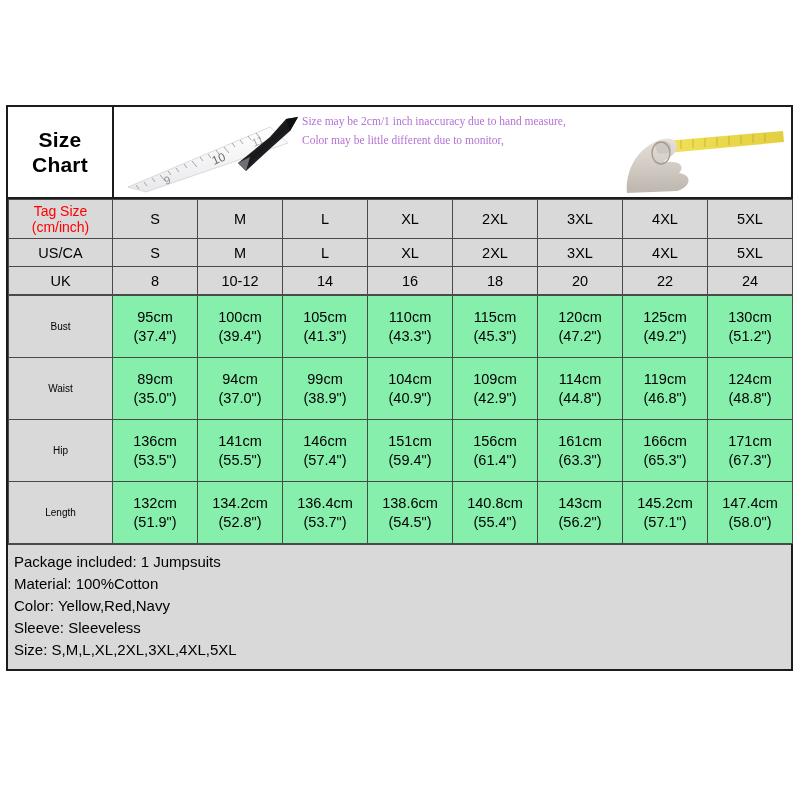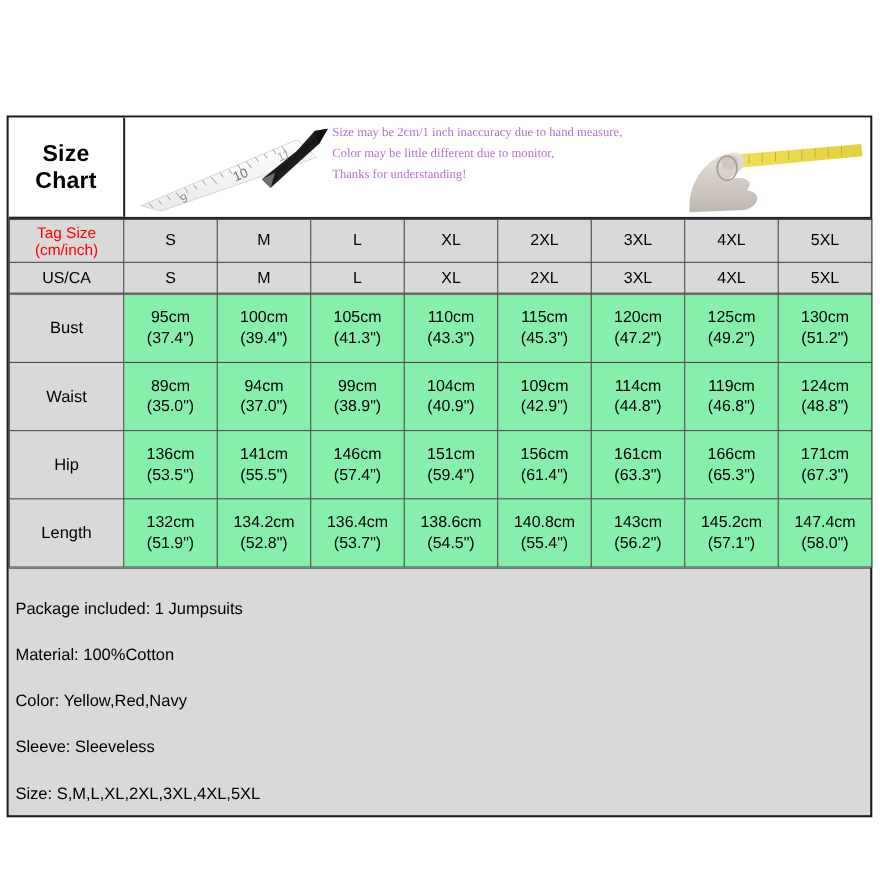--- a/index.html
+++ b/index.html
@@ -127,34 +127,33 @@
   .cell-meas .inch { display: block; }
 
   .row-tag td { height: 38px; }
   .row-tag .cell-label {
     color: #ff0000;
     line-height: 16px;
     font-size: 14px;
   }
   .row-std td { height: 27px; }
   .row-meas td { height: 61px; }
-  .row-meas .cell-label { font-size: 15px; }
+  .row-meas .cell-label { font-size: 10px; }
 
   
   .details {
     background: #d9d9d9;
     border-top: 1px solid #4a4a4a;
     padding: 6px 0 8px 6px;
   }
   .details .line {
     font-size: 15px;
     line-height: 22px;
     color: #000;
     white-space: nowrap;
-    margin-top: 20px;
   }
 </style>
 </head>
 <body>
 
 <div class="page">
 
   <div class="chart">
 
     <div class="banner">
@@ -204,21 +203,20 @@
 
             <polygon points="118,50 150,24 166,6 178,4 170,18 152,34 126,58" fill="url(#pencilBody)"></polygon>
             <polygon points="118,50 130,44 126,58" fill="#6f6f75"></polygon>
             <polygon points="166,6 178,4 170,18" fill="#101012"></polygon>
           </svg>
         </div>
 
         <div class="disclaimer">
           <p>Size may be 2cm/1 inch inaccuracy due to hand measure,</p>
           <p>Color may be little different due to monitor,</p>
-          <p>Thanks for understanding!</p>
         </div>
 
         <div class="art-tape">
           <svg width="168" height="86" viewBox="0 0 168 86">
             <defs>
               <linearGradient id="handG" x1="0" y1="0" x2="0" y2="1">
                 <stop offset="0" stop-color="#e7e1da"></stop>
                 <stop offset="1" stop-color="#bdb6ae"></stop>
               </linearGradient>
               <linearGradient id="tapeG" x1="0" y1="0" x2="1" y2="0">
@@ -281,20 +279,31 @@
           <td class="cell-size">S</td>
           <td class="cell-size">M</td>
           <td class="cell-size">L</td>
           <td class="cell-size">XL</td>
           <td class="cell-size">2XL</td>
           <td class="cell-size">3XL</td>
           <td class="cell-size">4XL</td>
           <td class="cell-size">5XL</td>
         </tr>
 
+        <tr class="row-std">
+          <td class="cell-label">UK</td>
+          <td class="cell-size">8</td>
+          <td class="cell-size">10-12</td>
+          <td class="cell-size">14</td>
+          <td class="cell-size">16</td>
+          <td class="cell-size">18</td>
+          <td class="cell-size">20</td>
+          <td class="cell-size">22</td>
+          <td class="cell-size">24</td>
+        </tr>
 
       </tbody>
     </table>
 
     <table class="grid">
       <colgroup>
         <col class="c-label">
         <col class="c-size">
           <col class="c-size">
           <col class="c-size">

